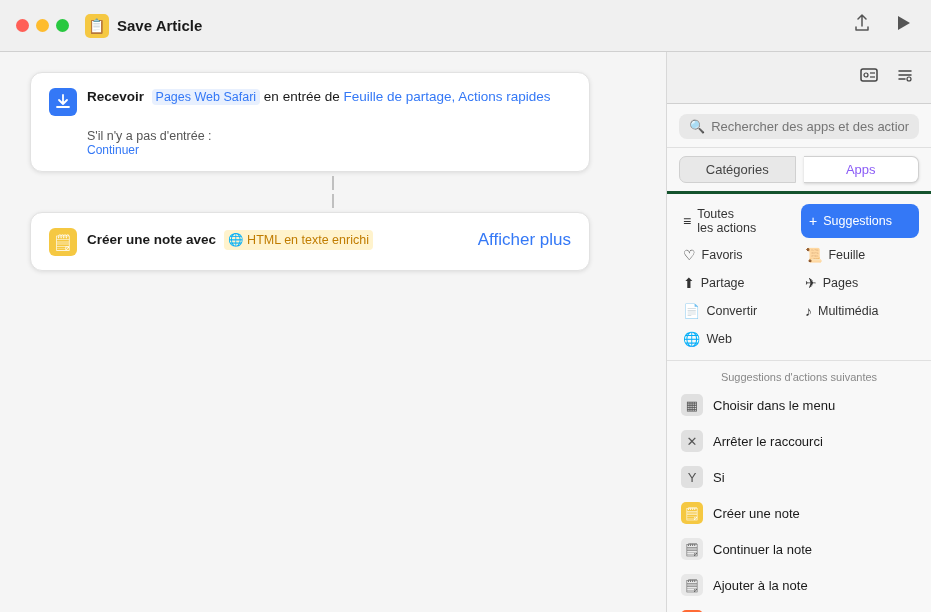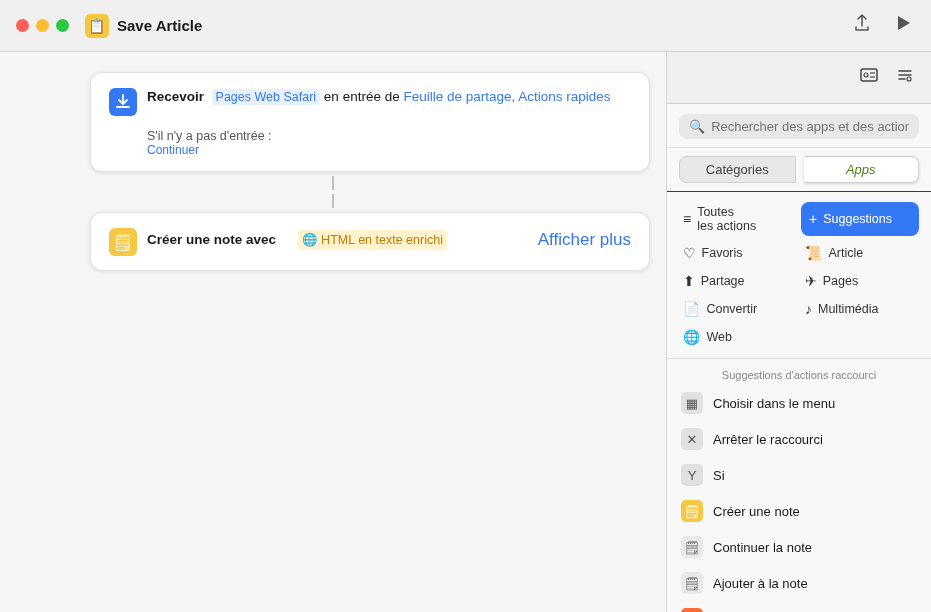--- a/index.html
+++ b/index.html
@@ -73,24 +73,24 @@
       display: flex;
       flex: 1;
       overflow: hidden;
     }
 
     
     .workflow-panel {
       flex: 1;
       background: #f5f5f5;
       overflow-y: auto;
-      padding: 20px 16px;
+      padding: 20px 30px;
       display: flex;
       flex-direction: column;
-      align-items: flex-end;
+      align-items: flex-start;
       gap: 4px;
     }
 
     
     .workflow-card {
       background: white;
       border-radius: 12px;
       padding: 14px 18px;
       width: 100%;
       max-width: 560px;
@@ -215,39 +215,38 @@
       color: #999;
       outline: none;
       flex: 1;
     }
 
     
     .category-tabs {
       display: flex;
       padding: 8px 12px;
       gap: 8px;
-      border-bottom: 1px solid #14532d;
+      border-bottom: 3px solid #14532d;
     }
     .cat-tab {
       flex: 1;
       padding: 5px 8px;
       font-size: 13px;
       font-weight: 500;
       text-align: center;
       border-radius: 7px;
       cursor: pointer;
       color: #444;
       border: 1px solid #d0d0d0;
       background: #e8e8e8;
     }
     .cat-tab.active {
       background: white;
-      color: #4d7c0f;
+      color: #8b5cf6;
       box-shadow: 0 1px 3px rgba(0,0,0,0.15);
-      font-style: italic;
     }
     .cat-tab:first-child { border-radius: 7px 0 0 7px; }
     .cat-tab:last-child { border-radius: 0 7px 7px 0; border-left: none; }
 
     
     .categories-grid {
       display: grid;
       grid-template-columns: 1fr 1fr;
       padding: 10px 12px;
       gap: 6px 4px;
@@ -357,21 +356,21 @@
 
     <div class="connector-line"></div>
 
 
     <div class="connector-line"></div>
 
     <div class="workflow-card">
       <div class="workflow-card-header">
         <div class="card-icon" style="background:#f5c842;color:white;">🗒</div>
         <div class="card-body">
-          <div class="card-text" style="display:flex;align-items:center;gap:22px;flex-wrap:wrap;">
+          <div class="card-text" style="display:flex;align-items:center;gap:8px;flex-wrap:wrap;">
             <b>Créer une note avec</b>
             <span class="tag-yellow-bg">🌐 HTML en texte enrichi</span>
             <span class="card-afficher">Afficher plus</span>
           </div>
         </div>
       </div>
     </div>
 
   </div>
 
@@ -415,21 +414,21 @@
       <div class="cat-item active-cat">
         <span class="cat-item-icon">+</span>
         <span>Suggestions</span>
       </div>
       <div class="cat-item">
         <span class="cat-item-icon">♡</span>
         <span>Favoris</span>
       </div>
       <div class="cat-item">
         <span class="cat-item-icon">📜</span>
-        <span>Article</span>
+        <span>Feuille</span>
       </div>
       <div class="cat-item">
         <span class="cat-item-icon">⬆</span>
         <span>Partage</span>
       </div>
       <div class="cat-item">
         <span class="cat-item-icon">✈</span>
         <span>Pages</span>
       </div>
       <div class="cat-item">
@@ -440,21 +439,21 @@
         <span class="cat-item-icon">♪</span>
         <span>Multimédia</span>
       </div>
       <div class="cat-item">
         <span class="cat-item-icon">🌐</span>
         <span>Web</span>
       </div>
     </div>
 
     <div class="suggestions-section">
-      <div class="suggestions-header">Suggestions d'actions raccourci</div>
+      <div class="suggestions-header">Suggestions d'actions suivantes</div>
 
       <div id="suggestions-list">
           <div class="suggestion-item">
             <div class="sug-icon" style="background: rgb(224, 224, 224); color: rgb(85, 85, 85);">▦</div>
             <span>Choisir dans le menu</span>
           </div>
           <div class="suggestion-item">
             <div class="sug-icon" style="background: rgb(224, 224, 224); color: rgb(85, 85, 85);">✕</div>
             <span>Arrêter le raccourci</span>
           </div>

